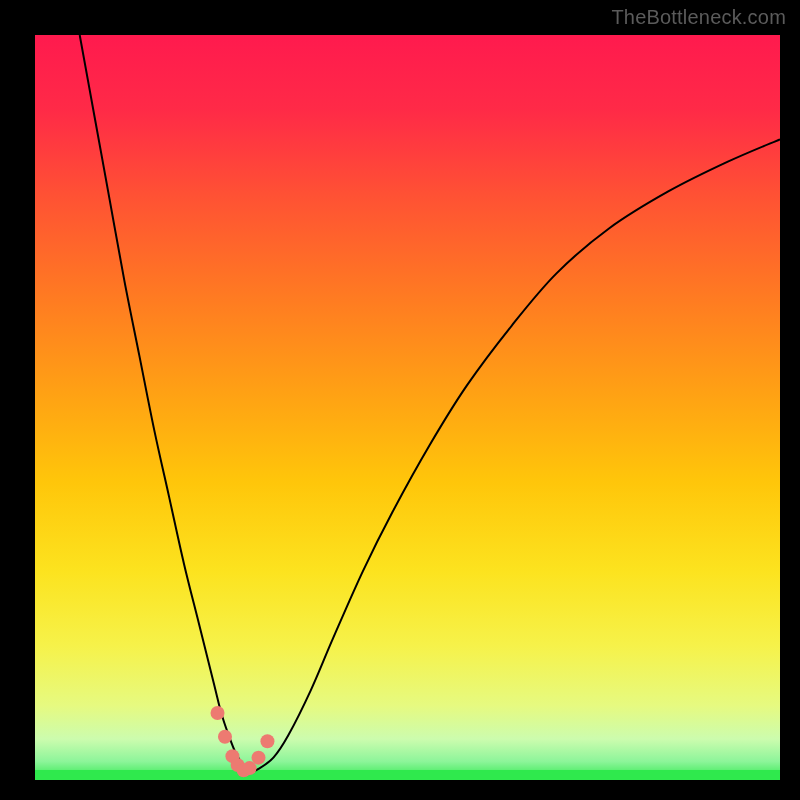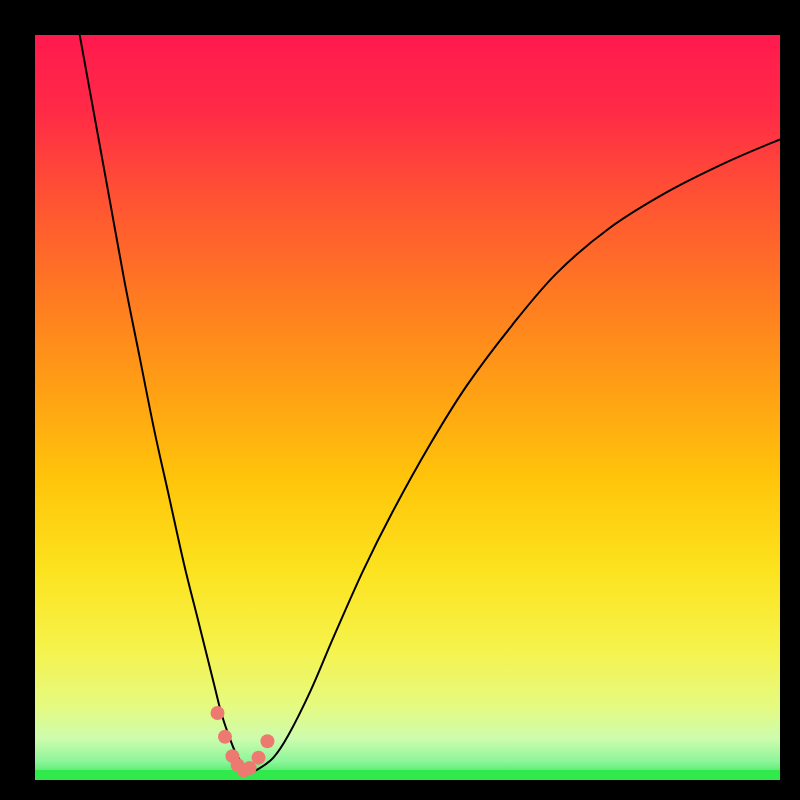--- a/index.html
+++ b/index.html
@@ -73,13 +73,14 @@
           <circle cx="197.43" cy="721.16" r="7" fill="#ed7a71"></circle>
           <circle cx="202.64" cy="730.10" r="7" fill="#ed7a71"></circle>
           <circle cx="208.60" cy="735.32" r="7" fill="#ed7a71"></circle>
           <circle cx="214.56" cy="733.08" r="7" fill="#ed7a71"></circle>
           <circle cx="223.50" cy="722.65" r="7" fill="#ed7a71"></circle>
           <circle cx="232.44" cy="706.26" r="7" fill="#ed7a71"></circle>
         </g>
     </svg>
   </div>
 
+  <div class="watermark">TheBottleneck.com</div>
 </div>
 
 </body></html>

